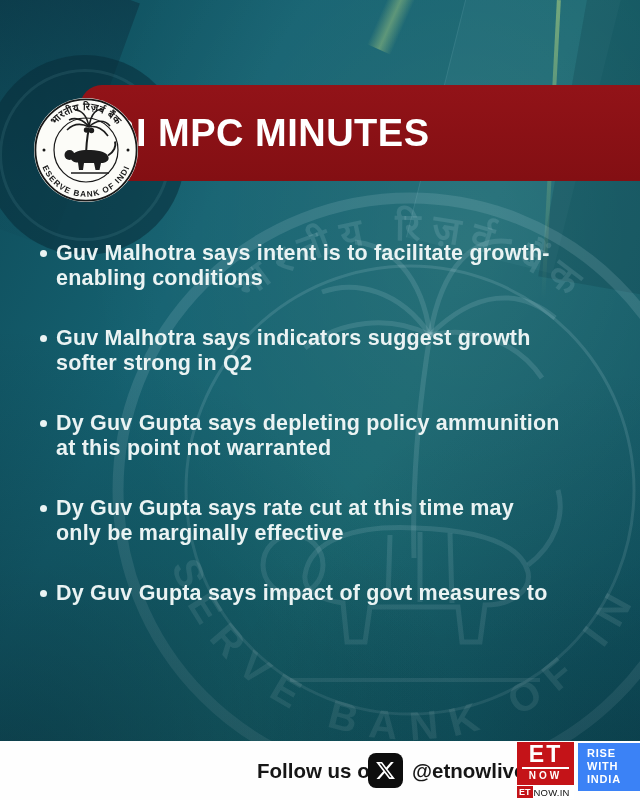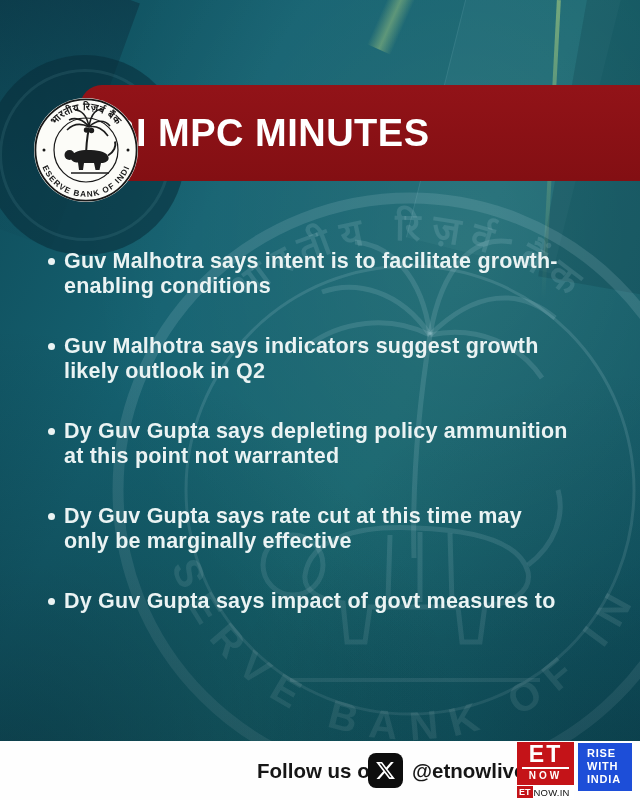--- a/index.html
+++ b/index.html
@@ -32,21 +32,21 @@
       linear-gradient(to bottom, rgba(0,0,0,0) 70%, rgba(4,30,40,0.18) 100%);}
   .watermark{left:100px;top:180px;width:620px;height:620px;}
   
   .banner{position:absolute;left:80px;top:85px;width:560px;height:96px;
     background:linear-gradient(#921318,#830f13);
     border-radius:22px 0 0 22px;
     display:flex;align-items:center;justify-content:flex-start;}
   .banner-title{color:#ffffff;font-size:38px;font-weight:700;letter-spacing:0.5px;white-space:nowrap;}
   .rbi-logo{position:absolute;left:33px;top:97px;width:106px;height:106px;}
   
-  .bullets{position:absolute;left:40px;top:241px;width:585px;margin:8px;padding:0;list-style:none;}
+  .bullets{position:absolute;left:40px;top:241px;width:585px;margin:0;padding:0;list-style:none;}
   .bullets li{display:flex;margin:0 0 35px 0;
     font-size:21.5px;line-height:25px;font-weight:700;color:#eaf3f3;letter-spacing:0.2px;}
   .bullet-marker{flex:none;width:7px;height:7px;border-radius:50%;background:#eaf3f3;margin:9px 9px 0 0;}
   .bullet-line{display:block;}
   
   .footer{position:absolute;left:0;bottom:0;width:640px;height:59px;background:#fefefe;}
   .follow-label{position:absolute;left:257px;top:50%;transform:translateY(-50%);
     font-size:20.5px;font-weight:700;color:#161616;white-space:nowrap;}
   .x-logo{position:absolute;left:368px;top:12px;width:35px;height:35px;border-radius:8px;
     background:#0d0d0d;display:flex;align-items:center;justify-content:center;}
@@ -54,21 +54,21 @@
   .x-handle{position:absolute;left:412px;top:50%;transform:translateY(-50%);
     font-size:20.5px;font-weight:700;color:#161616;white-space:nowrap;}
   .etnow-logo{position:absolute;left:517px;top:1px;width:57px;border-radius:8px;}
   .etnow-box{width:57px;height:43px;background:#c41318;text-align:center;box-sizing:border-box;padding-top:1px;}
   .etnow-et{color:#fff;font-size:23px;line-height:23px;font-weight:900;letter-spacing:2px;}
   .etnow-rule{height:2px;background:#fff;margin:1px 5px 1px 5px;}
   .etnow-now{color:#fff;font-size:10px;line-height:12px;font-weight:800;letter-spacing:3px;}
   .etnow-strip{width:57px;height:14px;background:#fff;display:flex;align-items:center;}
   .strip-tag{background:#c41318;color:#fff;font-size:9px;font-weight:800;padding:1px 2px;line-height:10px;}
   .strip-domain{color:#0e0e0e;font-size:9.5px;font-weight:400;letter-spacing:0.2px;padding-left:1px;}
-  .rise-box{position:absolute;left:578px;top:2px;width:54px;height:48px;background:#1d4ed8;
+  .rise-box{position:absolute;left:578px;top:2px;width:62px;height:48px;background:#3b82f6;
     box-sizing:border-box;padding:4px 0 0 9px;}
   .rise-box div{color:#fff;font-size:11px;line-height:13px;font-weight:800;letter-spacing:0.8px;}
   .seal-text{font-family:"Liberation Sans",sans-serif;}
 </style>
 </head>
 <body>
 
 <div class="poster">
 
   <div class="bg-layer corner-band"></div>
@@ -166,21 +166,21 @@
       <span class="bullet-marker"></span>
       <span>
         <span class="bullet-line">Guv Malhotra says intent is to facilitate growth-</span>
         <span class="bullet-line">enabling conditions</span>
       </span>
     </li>
     <li>
       <span class="bullet-marker"></span>
       <span>
         <span class="bullet-line">Guv Malhotra says indicators suggest growth</span>
-        <span class="bullet-line">likely outlook in Q2</span>
+        <span class="bullet-line">softer strong in Q2</span>
       </span>
     </li>
     <li>
       <span class="bullet-marker"></span>
       <span>
         <span class="bullet-line">Dy Guv Gupta says depleting policy ammunition</span>
         <span class="bullet-line">at this point not warranted</span>
       </span>
     </li>
     <li>

